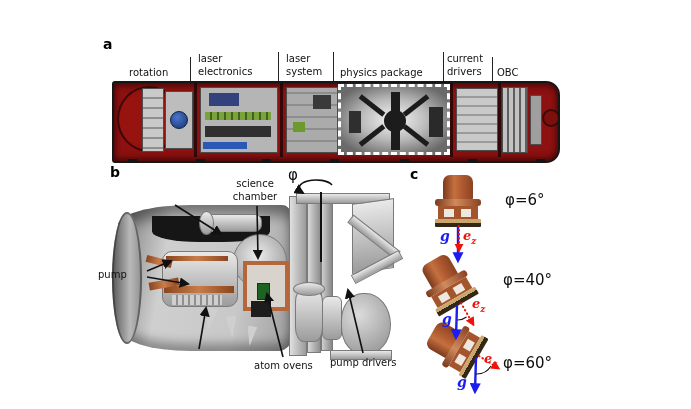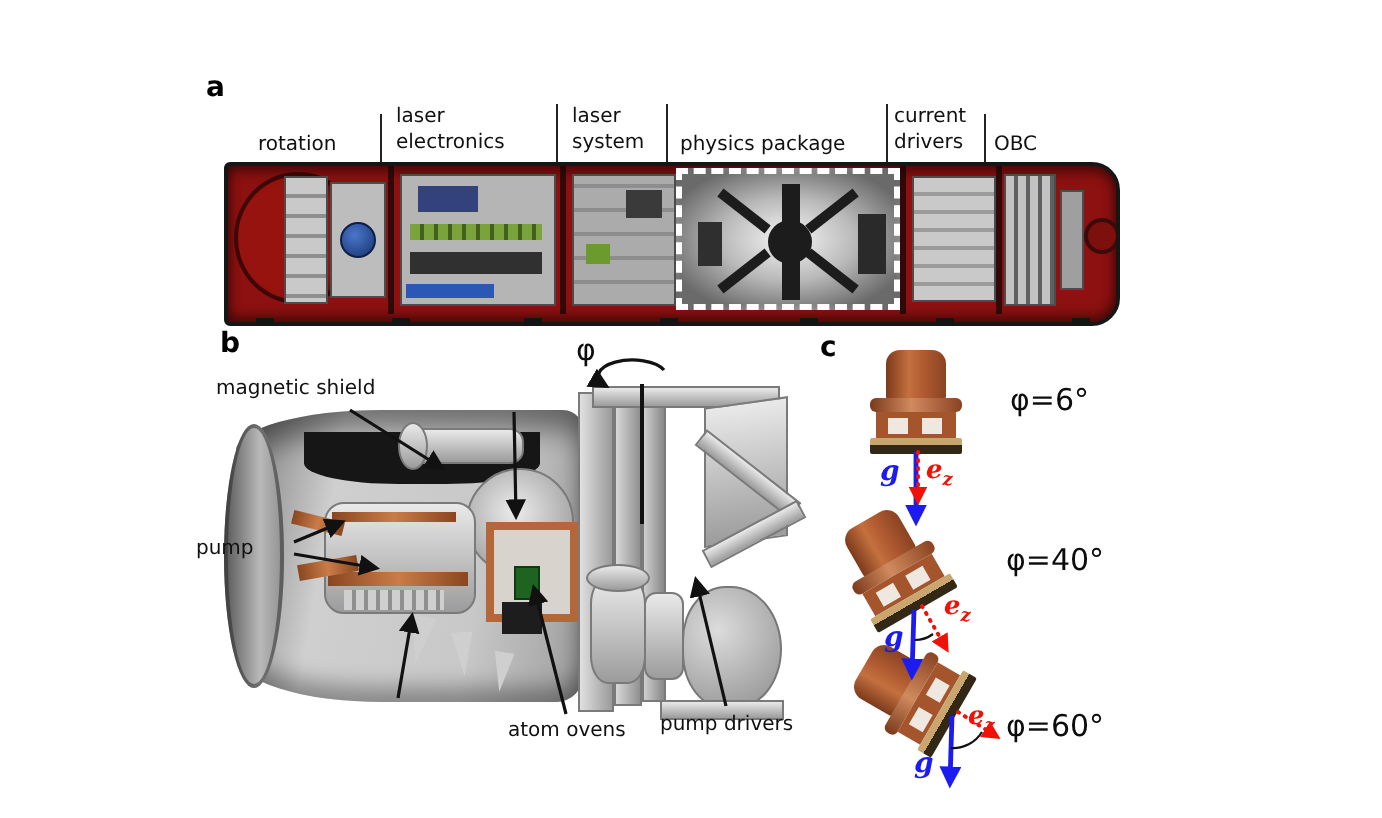--- a/index.html
+++ b/index.html
@@ -146,21 +146,22 @@
   <div class="abs" style="left:172px;top:295px;width:50px;height:10px;background:repeating-linear-gradient(90deg,#cfcfcf 0 4px,#8f8f8f 4px 6px)"></div>
   <div class="abs copper" style="left:146px;top:258px;width:26px;height:7px;transform:rotate(14deg)"></div>
   <div class="abs copper" style="left:149px;top:280px;width:30px;height:8px;transform:rotate(-10deg)"></div>
   <div class="abs" style="left:243px;top:261px;width:38px;height:42px;border:4px solid #b4673a;background:#d8d3cc"></div>
   <div class="abs" style="left:257px;top:283px;width:11px;height:15px;background:#1f6322;border:1px solid #0d3b10"></div>
   <div class="abs" style="left:251px;top:301px;width:20px;height:16px;background:#1d1d1d"></div>
   <div class="abs tri" style="left:204px;top:308px;width:12px;height:24px;transform:rotate(12deg)"></div>
   <div class="abs tri" style="left:226px;top:316px;width:11px;height:22px;transform:rotate(-4deg)"></div>
   <div class="abs tri" style="left:246px;top:326px;width:10px;height:20px;transform:rotate(8deg)"></div>
 
-  <div class="lbl" style="left:108px;top:188px">magnetic shield</div>
+  <div class="lbl center" style="left:226px;top:177px;width:58px">science
+chamber</div>
   <div class="phi-big" style="left:288px;top:166px">φ</div>
   <div class="lbl" style="left:98px;top:268px">pump</div>
   <div class="lbl" style="left:254px;top:359px">atom ovens</div>
   <div class="lbl" style="left:330px;top:356px">pump drivers</div>
 
   <div class="panel-letter" style="left:410px;top:166px">c</div>
 
   <div class="assembly" style="left: 433px; top: 175px; transform-origin: 50% 100%; transform: rotate(0deg);">
     <div class="cup"></div>
     <div class="collar"></div>

